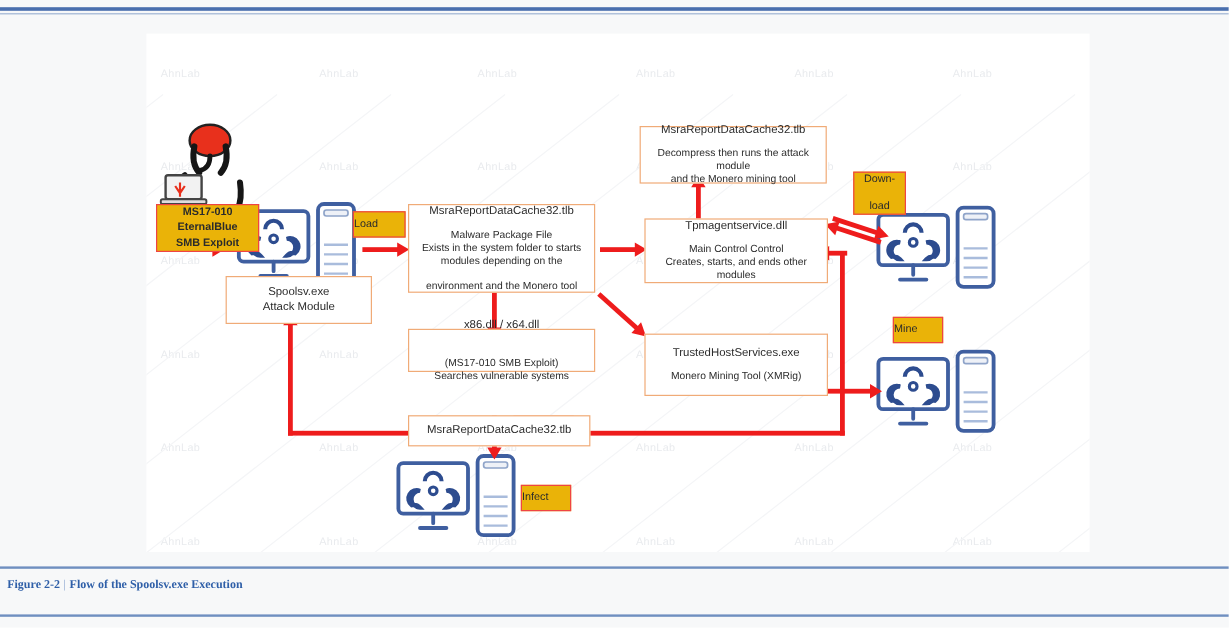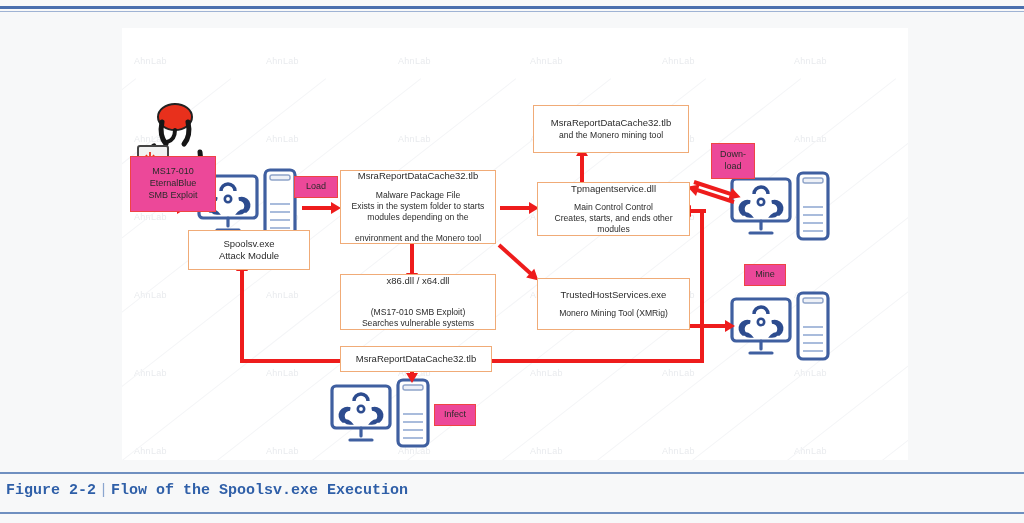--- a/index.html
+++ b/index.html
@@ -29,22 +29,22 @@
   .box{
     position:absolute;box-sizing:border-box;
     border:1.6px solid #f0ab77;background:#ffffff;
     display:flex;flex-direction:column;align-items:center;justify-content:center;
     text-align:center;color:#2b2b2b;line-height:1.28;
   }
   .box .t{font-size:9.5px;}
   .box .sub{font-size:8.6px;margin-top:7px;}
   .rbox{
     position:absolute;box-sizing:border-box;
-    border:1.6px solid #ef4444;background:#ec4899;
-    display:flex;align-items:center;justify-content:center;text-align:center;
+    border:1.6px solid #ef4444;background:#eab308;
+    display:flex;align-items:center;justify-content:space-between;text-align:center;
     color:#2b2b2b;font-size:9px;line-height:1.3;
   }
 
   
   .harrow{position:absolute;height:4px;background:#ee1c1c;}
   .harrow.r:after{content:"";position:absolute;right:-9px;top:-4px;
     border-left:10px solid #ee1c1c;border-top:6px solid transparent;border-bottom:6px solid transparent;}
   .harrow.l:before{content:"";position:absolute;left:-9px;top:-4px;
     border-right:10px solid #ee1c1c;border-top:6px solid transparent;border-bottom:6px solid transparent;}
   .varrow{position:absolute;width:4px;background:#ee1c1c;}
@@ -57,22 +57,22 @@
   .diag{position:absolute;transform-origin:0 50%;height:4px;background:#ee1c1c;}
   .diag:after{content:"";position:absolute;right:-9px;top:-4px;
     border-left:11px solid #ee1c1c;border-top:6px solid transparent;border-bottom:6px solid transparent;}
   .diag.noarrow:after{display:none;}
 
   
   .cap-rule-top{position:absolute;left:0;top:472px;width:1024px;height:2px;background:#6f8fc0;}
   .cap-rule-bot{position:absolute;left:0;top:512px;width:1024px;height:2px;background:#6f8fc0;}
   .caption{
     position:absolute;left:6px;top:482px;
-    font-size:15px;font-weight:bold;color:#2f5fa8;
-    font-family:Liberation Mono, monospace;white-space:nowrap;
+    font-size:10px;font-weight:bold;color:#2f5fa8;
+    font-family:Liberation Serif, serif;white-space:nowrap;
   }
   .caption .bar{color:#8aa6cf;font-weight:normal;padding:0 3px;}
   .icon-svg{position:absolute;}
 </style>
 </head>
 <body>
 
 <div class="top-rule"></div>
 <div class="top-rule2"></div>
 
@@ -213,21 +213,21 @@
   <div class="varrow d" style="left:288px;top:318px;height:28px;"></div>
 
   <div class="plainline" style="left:118px;top:331px;width:464px;height:4px;"></div>
 
   <div class="varrow u" style="left:118px;top:242px;height:93px;"></div>
 
   <div class="plainline" style="left:578px;top:182px;width:4px;height:153px;"></div>
 
   <div class="harrow l" style="left:568px;top:181px;width:16px;"></div>
 
-  <div class="rbox" style="left:8px;top:128px;width:86px;height:56px;flex-direction:column;">
+  <div class="rbox" style="left:8px;top:142px;width:86px;height:40px;flex-direction:column;font-weight:bold;">
     <span>MS17-010</span>
     <span>EternalBlue</span>
     <span>SMB Exploit</span>
   </div>
 
   <div class="rbox" style="left:172px;top:148px;width:44px;height:22px;">
     <span>Load</span>
   </div>
 
   <div class="rbox" style="left:589px;top:115px;width:44px;height:36px;flex-direction:column;">
@@ -255,30 +255,31 @@
   <div class="box" style="left:218px;top:142px;width:156px;height:74px;">
     <span class="t">MsraReportDataCache32.tlb</span>
     <span class="sub">Malware Package File</span>
     <span class="sub" style="margin-top:0">Exists in the system folder to starts</span>
     <span class="sub" style="margin-top:0">modules depending on the</span>
     <span class="sub" style="margin-top:10px">environment and the Monero tool</span>
   </div>
 
   <div class="box" style="left:411px;top:77px;width:156px;height:48px;">
     <span class="t">MsraReportDataCache32.tlb</span>
+    <span class="sub">Decompress then runs the attack module</span>
     <span class="sub" style="margin-top:0">and the Monero mining tool</span>
   </div>
 
   <div class="box" style="left:415px;top:154px;width:153px;height:54px;">
     <span class="t">Tpmagentservice.dll</span>
     <span class="sub">Main Control Control</span>
     <span class="sub" style="margin-top:0">Creates, starts, and ends other modules</span>
   </div>
 
-  <div class="box" style="left:218px;top:246px;width:156px;height:56px;">
+  <div class="box" style="left:218px;top:246px;width:156px;height:36px;">
     <span class="t">x86.dll / x64.dll</span>
     <span class="sub" style="margin-top:19px">(MS17-010 SMB Exploit)</span>
     <span class="sub" style="margin-top:0">Searches vulnerable systems</span>
   </div>
 
   <div class="box" style="left:415px;top:250px;width:153px;height:52px;">
     <span class="t">TrustedHostServices.exe</span>
     <span class="sub">Monero Mining Tool (XMRig)</span>
   </div>
 

